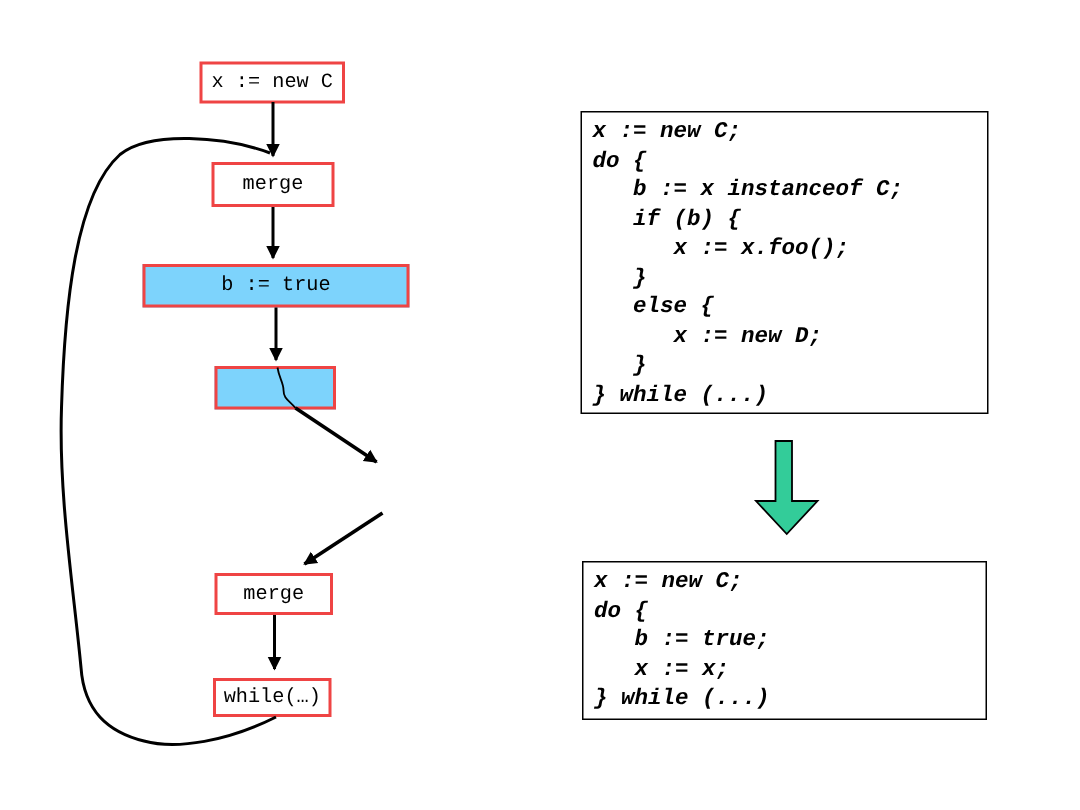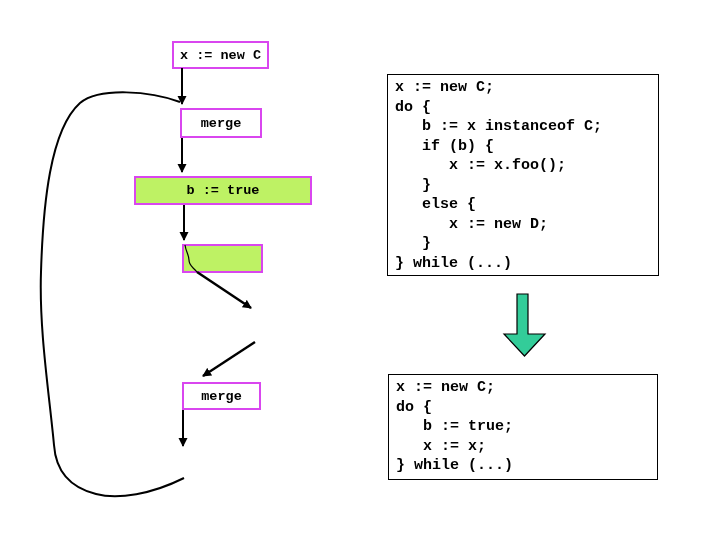--- a/index.html
+++ b/index.html
@@ -6,47 +6,47 @@
   #slide{
     position:relative;
     width:720px;height:540px;
     background:#ffffff;
     overflow:hidden;
     font-family:"Liberation Mono","DejaVu Sans Mono",monospace;
   }
   .node{
     position:absolute;
     box-sizing:border-box;
-    border:2px solid #d946ef;
+    border:2px solid #ef4444;
     display:flex;align-items:center;justify-content:center;
-    font-weight:bold;
+    font-weight:normal;
     font-size:13.5px;
     color:#000000;
     white-space:pre;
     z-index:1;
-    margin-left:39px;
   }
   .node-white{background:#ffffff;}
-  .node-green{background:#bef264;}
+  .node-green{background:#7dd3fc;}
   .codebox{
     position:absolute;
     box-sizing:border-box;
     border:1px solid #000000;
     background:#ffffff;
     z-index:1;
   }
   .codebox pre{
     margin:0;
     padding:3px 4px 0 7px;
     font-family:"Liberation Mono","DejaVu Sans Mono",monospace;
     font-weight:bold;
     font-size:15px;
     line-height:19.5px;
     color:#000000;
     white-space:pre;
+    font-style:italic;
   }
   #edge-layer{
     position:absolute;left:0;top:0;
     z-index:2;
     pointer-events:none;
   }
 </style>
 </head>
 <body>
 
@@ -56,20 +56,21 @@
 
   <div class="node node-white" style="left:141px;top:108px;width:82px;height:30px">merge</div>
 
   <div class="node node-green" style="left:95px;top:176px;width:178px;height:29px">b := true</div>
 
   <div class="node node-green" style="left:143px;top:244px;width:81px;height:29px"></div>
 
 
   <div class="node node-white" style="left:143px;top:382px;width:79px;height:28px">merge</div>
 
+  <div class="node node-white" style="left:142px;top:452px;width:79px;height:26px">while(…)</div>
 
   <div class="codebox" style="left:387px;top:74px;width:272px;height:202px">
     <pre>x := new C;
 do {
    b := x instanceof C;
    if (b) {
       x := x.foo();
    }
    else {
       x := new D;

